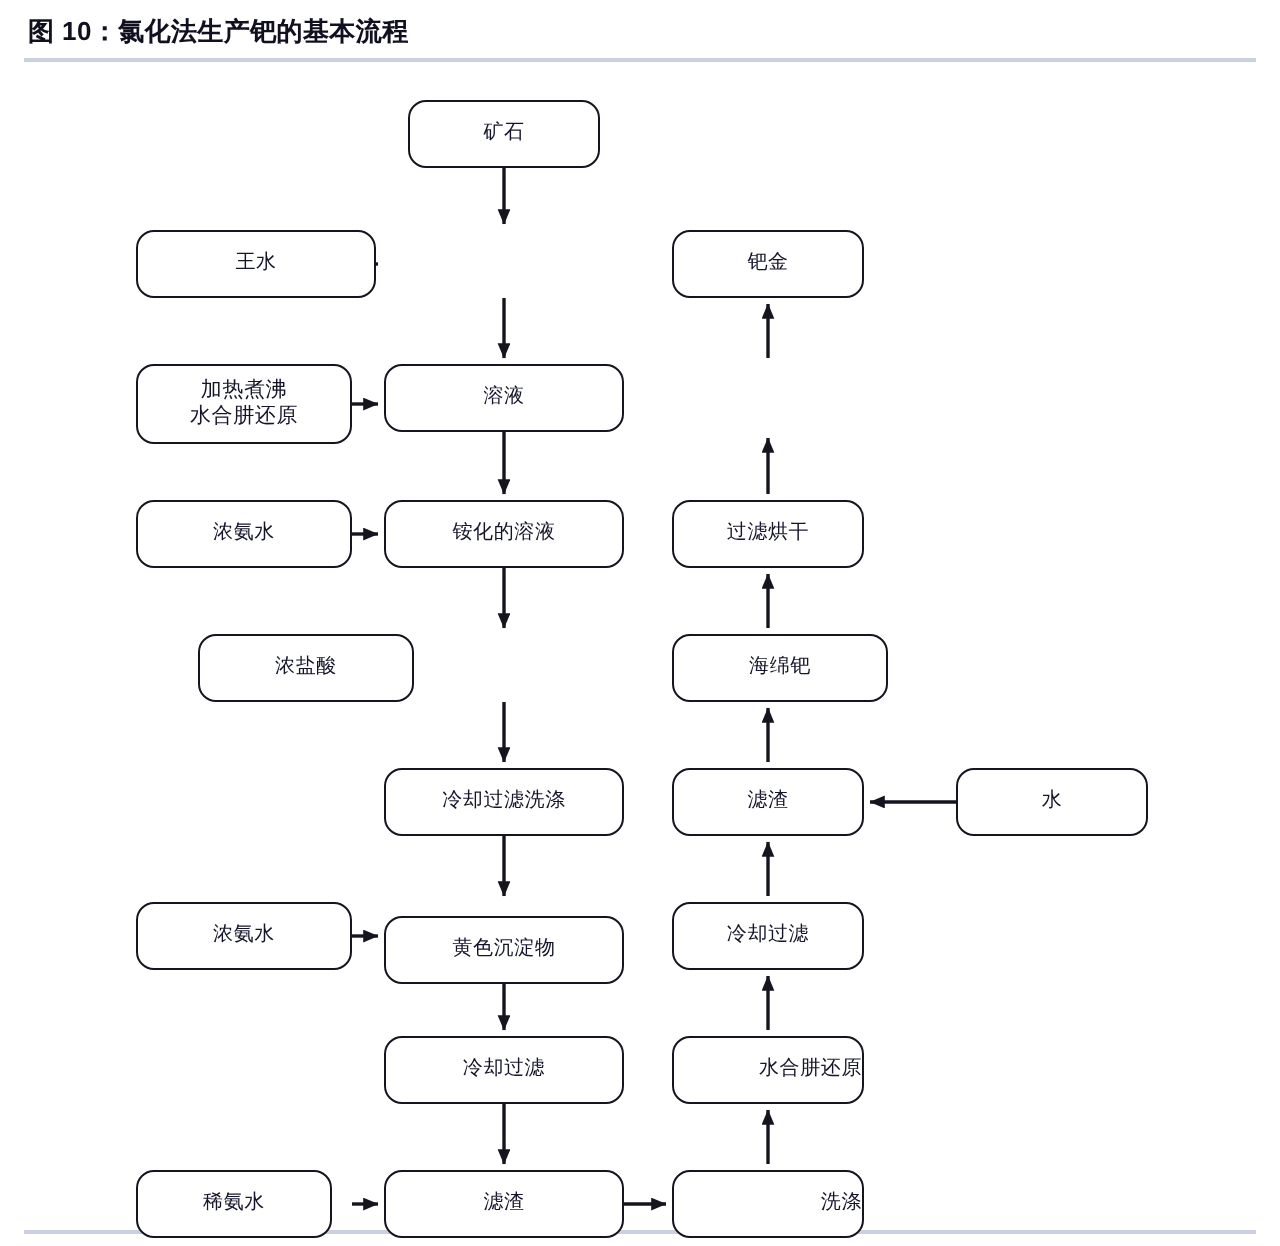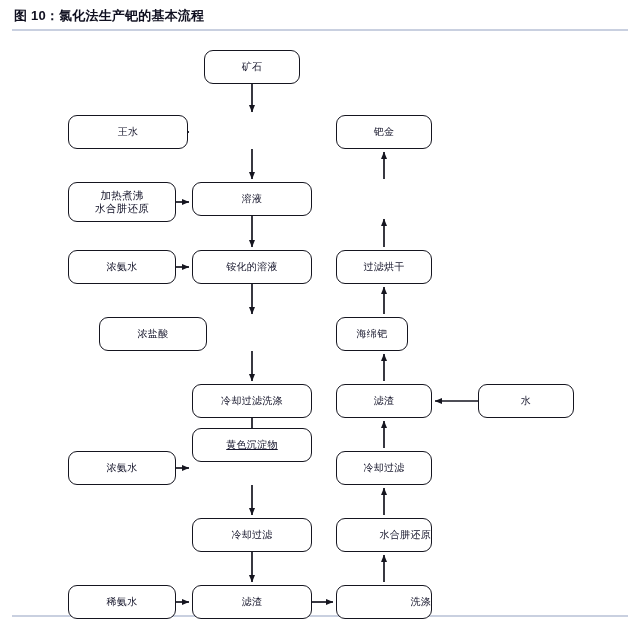--- a/index.html
+++ b/index.html
@@ -144,21 +144,21 @@
   </div>
   <div class="node" style="left:192px; top:152px; width:120px; height:34px;">
     <span class="node-label">溶液</span>
   </div>
   <div class="node" style="left:192px; top:220px; width:120px; height:34px;">
     <span class="node-label">铵化的溶液</span>
   </div>
   <div class="node" style="left:192px; top:354px; width:120px; height:34px;">
     <span class="node-label">冷却过滤洗涤</span>
   </div>
-  <div class="node" style="left:192px; top:398px; width:120px; height:34px;text-decoration:underline;">
+  <div class="node" style="left:192px; top:428px; width:120px; height:34px;">
     <span class="node-label">黄色沉淀物</span>
   </div>
   <div class="node" style="left:192px; top:488px; width:120px; height:34px;">
     <span class="node-label">冷却过滤</span>
   </div>
   <div class="node" style="left:192px; top:555px; width:120px; height:34px;">
     <span class="node-label">滤渣</span>
   </div>
 
   <div class="node" style="left:68px; top:85px; width:120px; height:34px;">
@@ -170,31 +170,31 @@
   </div>
   <div class="node" style="left:68px; top:220px; width:108px; height:34px;">
     <span class="node-label">浓氨水</span>
   </div>
   <div class="node" style="left:68px; top:287px; width:108px; height:34px;margin-left:31px;">
     <span class="node-label">浓盐酸</span>
   </div>
   <div class="node" style="left:68px; top:421px; width:108px; height:34px;">
     <span class="node-label">浓氨水</span>
   </div>
-  <div class="node" style="left:68px; top:555px; width:108px; height:34px;">
+  <div class="node" style="left:68px; top:555px; width:98px; height:34px;">
     <span class="node-label">稀氨水</span>
   </div>
 
   <div class="node" style="left:336px; top:85px; width:96px; height:34px;">
     <span class="node-label">钯金</span>
   </div>
   <div class="node" style="left:336px; top:220px; width:96px; height:34px;text-align:center;">
     <span class="node-label">过滤烘干</span>
   </div>
-  <div class="node" style="left:336px; top:287px; width:72px; height:34px;">
+  <div class="node" style="left:336px; top:287px; width:108px; height:34px;">
     <span class="node-label">海绵钯</span>
   </div>
   <div class="node" style="left:336px; top:354px; width:96px; height:34px;">
     <span class="node-label">滤渣</span>
   </div>
   <div class="node" style="left:336px; top:421px; width:96px; height:34px;">
     <span class="node-label">冷却过滤</span>
   </div>
   <div class="node" style="left:336px; top:488px; width:96px; height:34px;justify-content:flex-end;">
     <span class="node-label">水合肼还原</span>

